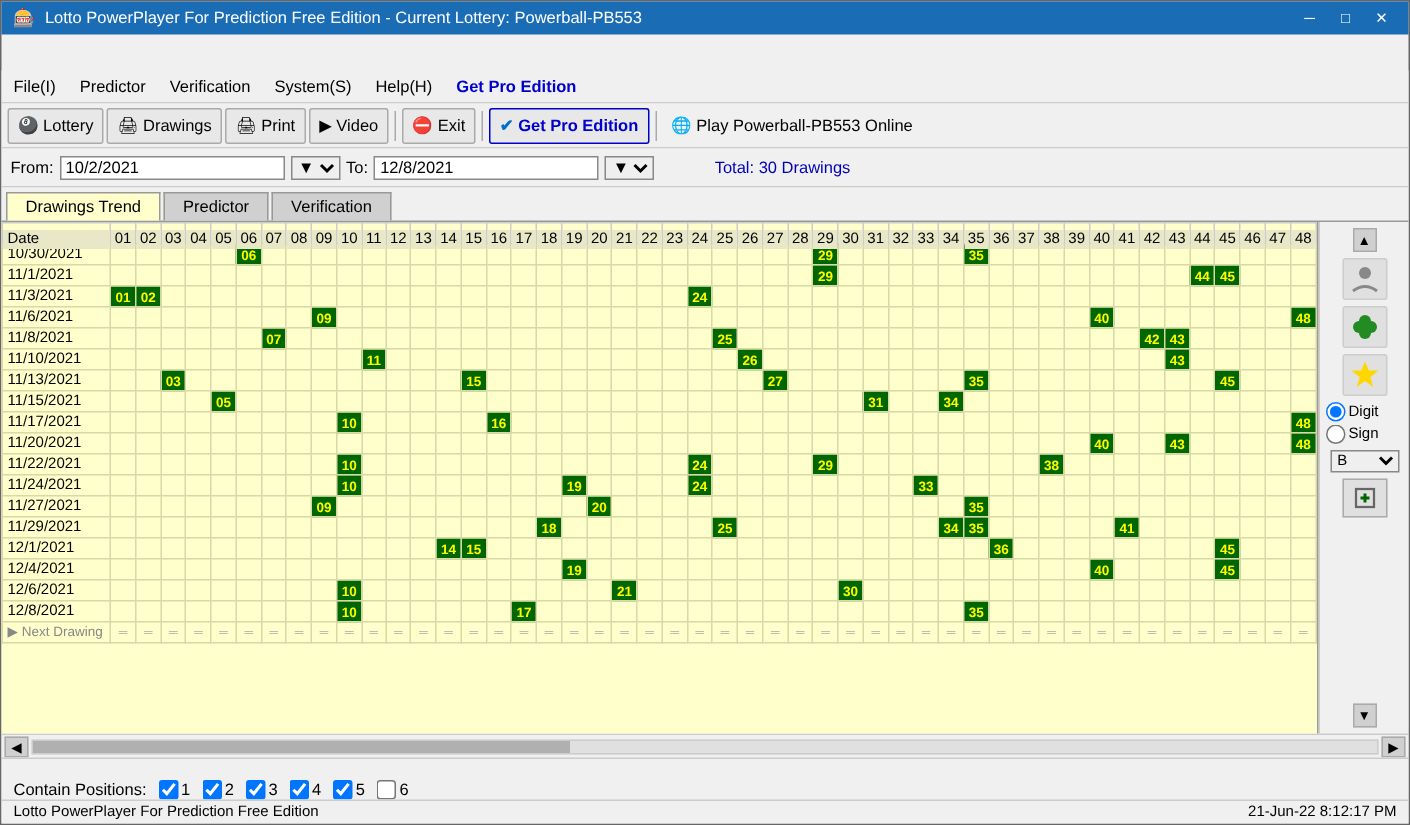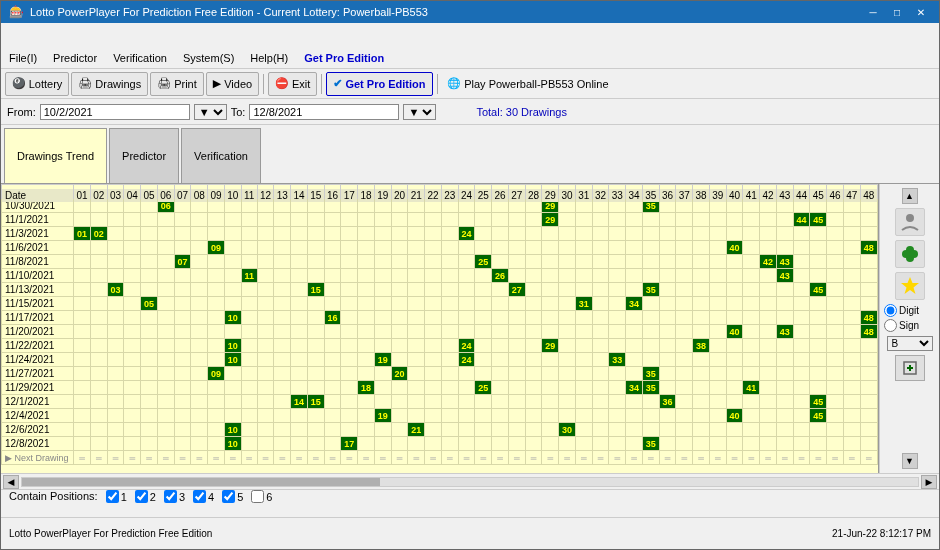--- a/index.html
+++ b/index.html
@@ -24,21 +24,21 @@
     .toolbar-play { display: flex; align-items: center; gap: 3px; padding: 2px 6px; font-size: 11px; cursor: pointer; }
     
     
     #date-bar { background: #f0f0f0; height: 26px; display: flex; align-items: center; padding: 0 6px; gap: 4px; border-bottom: 1px solid #ccc; font-size: 11px; }
     .date-input { border: 1px solid #888; padding: 1px 3px; font-size: 11px; background: white; }
     .date-total { color: #0000bb; font-weight: normal; margin-left: 36px; }
     select.date-select { font-size: 11px; border: 1px solid #888; }
     
     
     #tabs { display: flex; background: #f0f0f0; border-bottom: 1px solid #999; padding: 3px 3px 0; gap: 2px; }
-    .tab { padding: 21px 12px; border: 1px solid #999; border-bottom: none; cursor: pointer; background: #d0d0d0; font-size: 11px; }
+    .tab { padding: 3px 12px; border: 1px solid #999; border-bottom: none; cursor: pointer; background: #d0d0d0; font-size: 11px; }
     .tab.active { background: #ffffcc; font-weight: normal; }
     
     
     #main-content { display: flex; height: 360px; }
     
     
     #grid-wrapper { flex: 1; overflow: hidden; background: #ffffcc; border-right: 1px solid #999; position: relative; }
     
     
     #data-table { width: 100%; border-collapse: collapse; font-size: 10px; }
@@ -54,25 +54,25 @@
     .panel-icon { width: 30px; height: 28px; display: flex; align-items: center; justify-content: center; cursor: pointer; border: 1px solid #ccc; background: #e0e0e0; border-radius: 2px; }
     .radio-group { display: flex; flex-direction: column; gap: 2px; width: 100%; }
     .radio-item { display: flex; align-items: center; gap: 2px; font-size: 10px; cursor: pointer; }
     .panel-select { font-size: 10px; width: 46px; border: 1px solid #888; }
     .panel-btn { width: 30px; height: 26px; display: flex; align-items: center; justify-content: center; cursor: pointer; border: 1px solid #aaa; background: #e0e0e0; font-size: 9px; }
     
     
     #hscroll { height: 16px; background: #f0f0f0; border-top: 1px solid #ccc; display: flex; align-items: center; padding: 0 2px; }
     
     
-    #position-bar { height: 28px; background: #f0f0f0; border-top: 1px solid #ccc; display: flex; align-items: flex-start; padding: 0 8px; gap: 8px; font-size: 11px; }
+    #position-bar { height: 28px; background: #f0f0f0; border-top: 1px solid #ccc; display: flex; align-items: flex-end; padding: 0 8px; gap: 8px; font-size: 11px; }
     .pos-check { display: flex; align-items: center; gap: 2px; }
     
     
-    #status-bar { height: 32px; background: #f0f0f0; border-top: 1px solid #ccc; display: flex; align-items: center; justify-content: space-between; padding: 0 8px; font-size: 10px; }
+    #status-bar { height: 16px; background: #f0f0f0; border-top: 1px solid #ccc; display: flex; align-items: center; justify-content: space-between; padding: 0 8px; font-size: 10px; }
   </style>
 </head>
 <body>
 
 <div id="app" style="width:940px;height:550px;display:flex;flex-direction:column;border:1px solid #666;">
 
   <div id="title-bar">
     <div id="title-bar-left">
       <span style="font-size:12px;">🎰</span>
       <span style="font-size:11px;">Lotto PowerPlayer For Prediction Free Edition - Current Lottery: Powerball-PB553</span>

